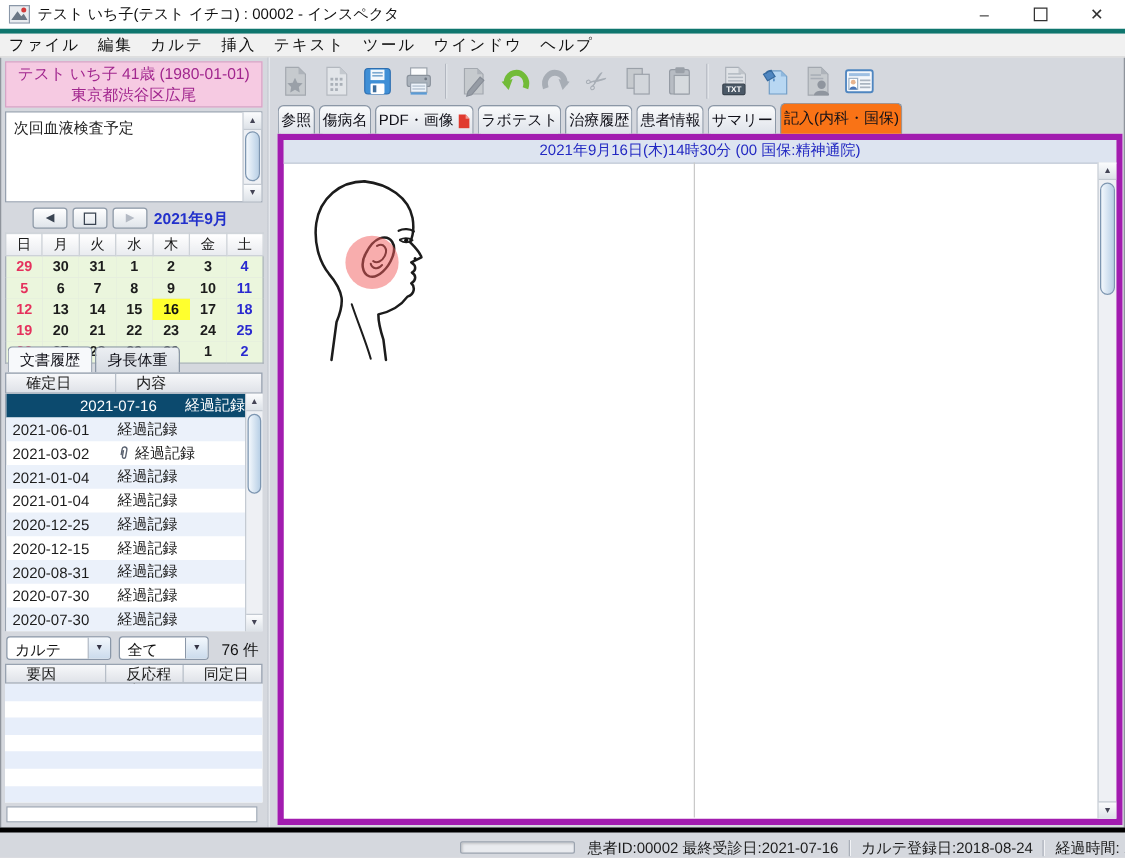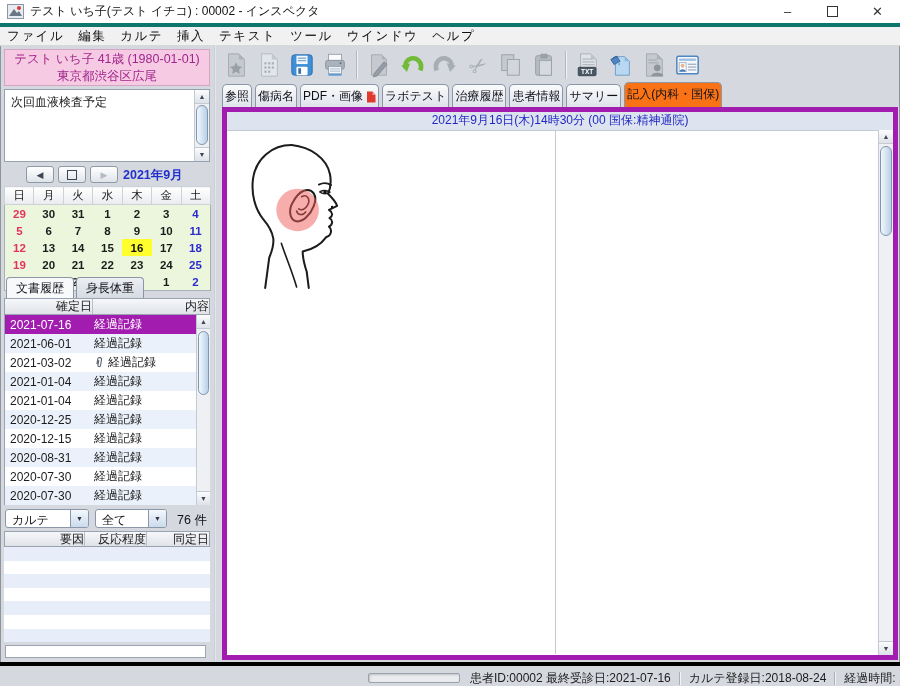--- a/index.html
+++ b/index.html
@@ -48,31 +48,31 @@
   .calendar td.sat{color:#2a2ad0;}
   .calendar td.today{background:#ffff2e;color:#111;}
 
   .ltabs{position:absolute;left:6px;top:279px;height:19px;display:flex;align-items:flex-end;}
   .ltab{font-size:12px;color:#101018;padding:2px 9px 1px;border:1px solid #8b97a6;border-bottom:none;border-radius:4px 4px 0 0;background:linear-gradient(#eceff3,#d6dbe2);margin-right:2px;}
   .ltab.sel{background:#f7f9fb;}
 
   .dochdr,.alghdr{position:absolute;left:4px;width:206px;display:flex;background:linear-gradient(#f7f8fa,#dfe2e8);border:1px solid #98a2b0;box-sizing:border-box;font-size:12px;color:#1a1a1a;}
   .dochdr{top:298px;height:17px;line-height:15px;}
   .alghdr{top:531px;height:16px;line-height:14px;}
-  .hcell{padding-left:5px;box-sizing:border-box;border-right:1px solid #b7bec8;text-align:right;}
+  .hcell{padding-left:16px;box-sizing:border-box;border-right:1px solid #b7bec8;}
   .dochdr .c1{width:88px;}
   .dochdr .c2{flex:1;border-right:none;}
   .alghdr .a1{width:80px;}
   .alghdr .a2{width:62px;}
   .alghdr .a3{flex:1;border-right:none;}
 
   .doclist{position:absolute;left:4px;top:315px;width:192px;height:190px;background:#fff;border-left:1px solid #98a2b0;box-sizing:border-box;overflow:hidden;}
   .doc-row{height:19px;display:flex;align-items:center;font-size:12px;color:#1c1c1c;white-space:nowrap;}
   .doc-row.alt{background:#ebf1fa;}
-  .doc-row.sel{background:#a21caf;color:#fff;}
+  .doc-row.sel{background:#0c4a6e;color:#fff;justify-content:flex-end;}
   .doc-row .date{width:84px;padding-left:5px;flex:0 0 auto;}
   .doc-row .label{display:flex;align-items:center;gap:3px;}
   .clip{display:inline-flex;transform:rotate(10deg);}
 
   .filterrow{position:absolute;left:4px;top:509px;width:206px;height:20px;}
   .combo{position:absolute;top:0;height:19px;display:flex;border:1px solid #8a97a8;border-radius:3px;background:#fff;box-sizing:border-box;}
   .combo.c1{left:1px;width:84px;}
   .combo.c2{left:91px;width:72px;}
   .combo .val{flex:1;font-size:12px;padding:2px 0 0 6px;color:#111;}
   .combo .arr{width:17px;border-left:1px solid #8a97a8;background:linear-gradient(#f3f8fd,#cbdbec);display:flex;align-items:center;justify-content:center;font-size:7px;color:#334;border-radius:0 2px 2px 0;}

